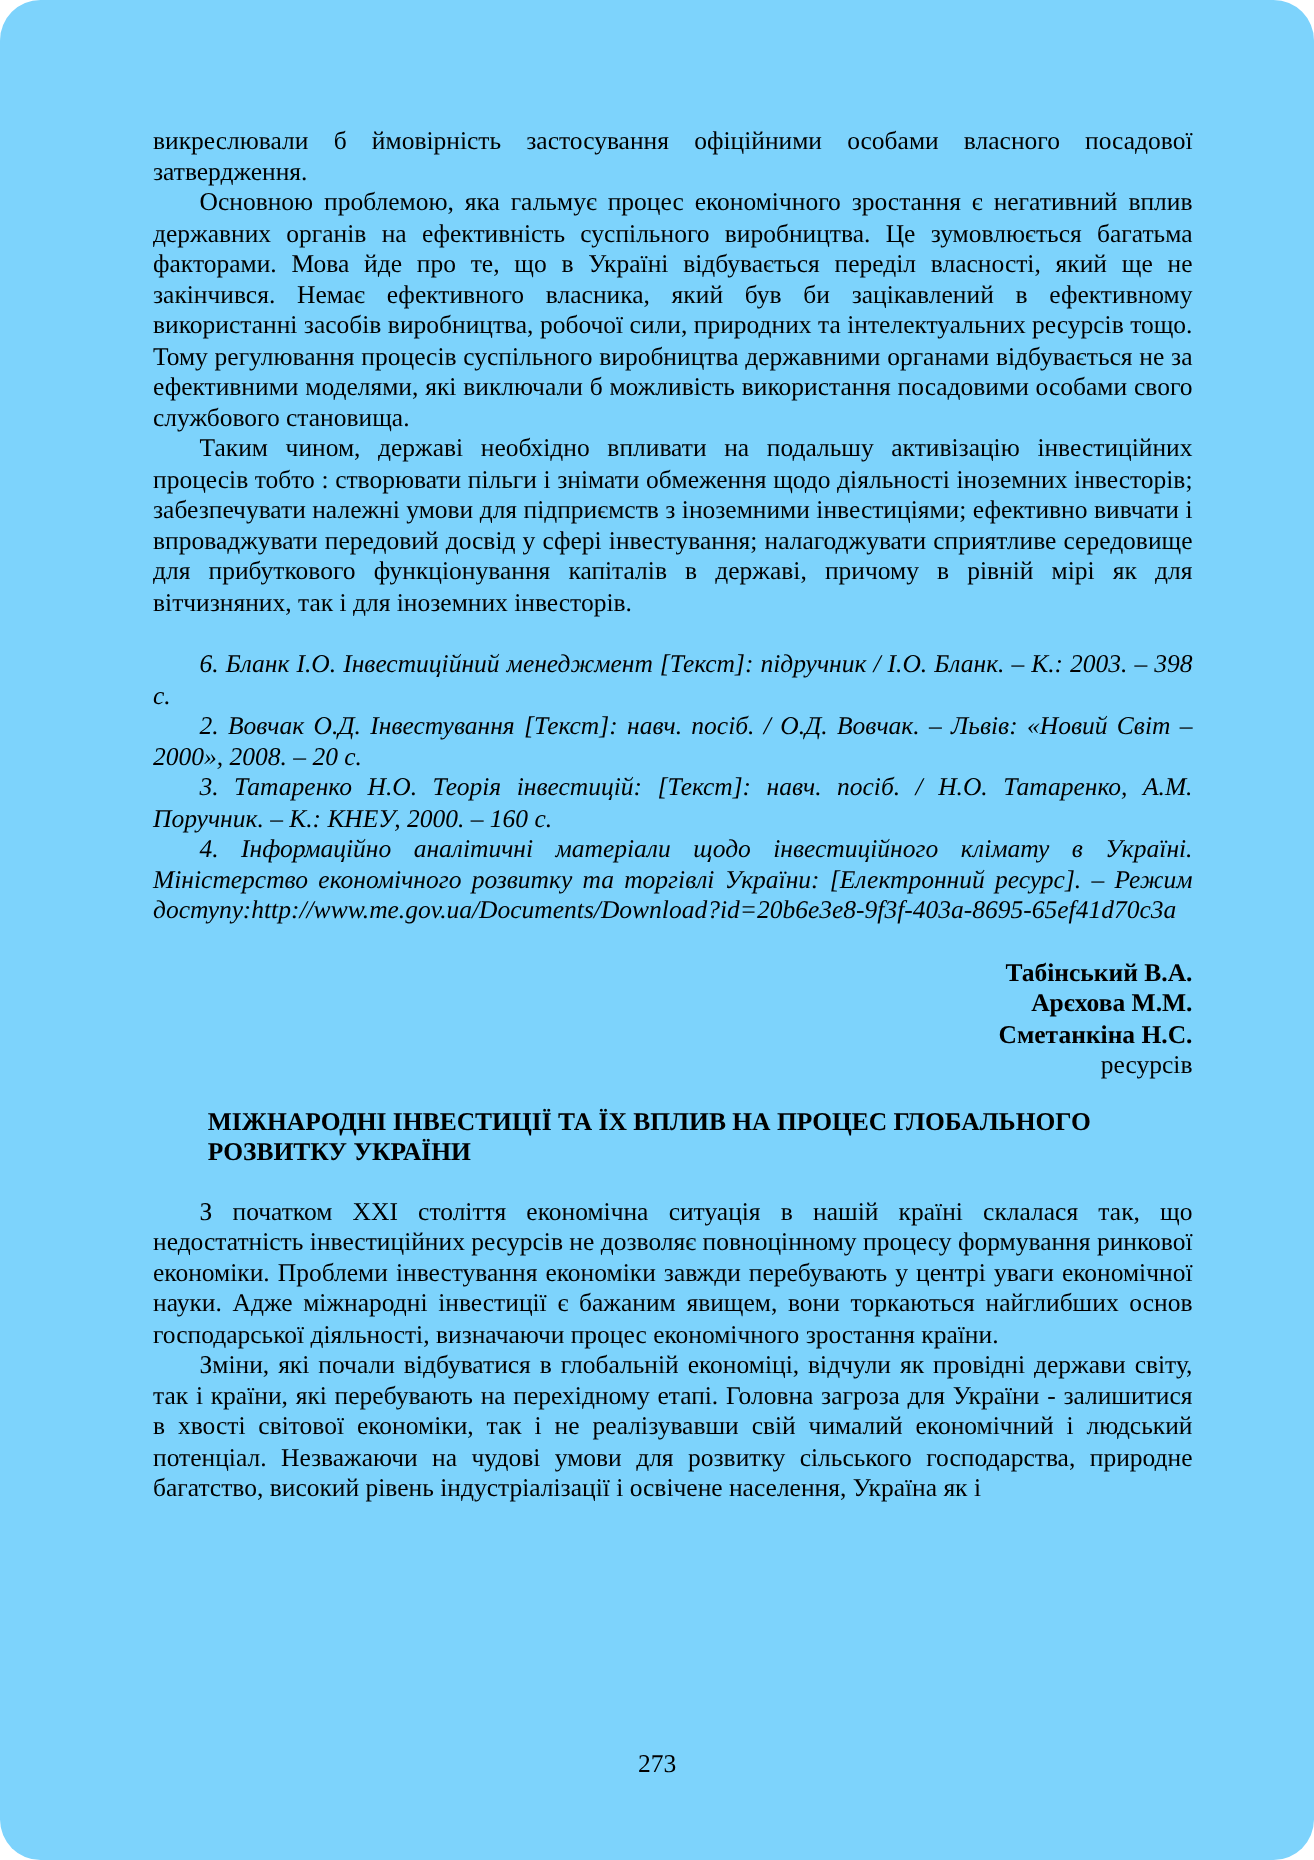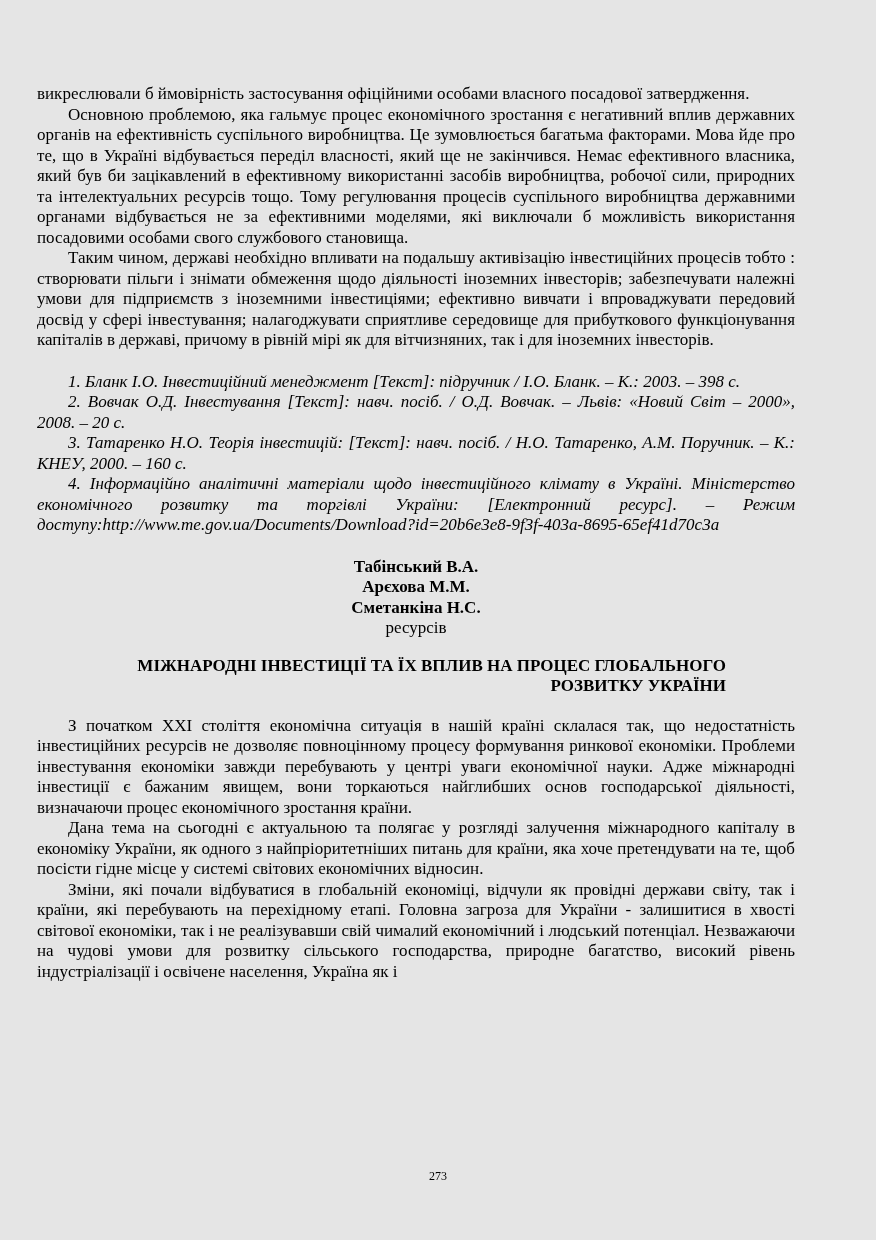--- a/index.html
+++ b/index.html
@@ -4,28 +4,29 @@
 <style>
   html, body {
     margin: 0;
     padding: 0;
     background: #ffffff;
   }
   .page {
     position: relative;
     width: 876px;
     height: 1240px;
-    background: #e5e5e5;
+    background: #7dd3fc;
     box-sizing: border-box;
-    padding: 84px 81px 0 37px;
+    padding: 84px 81px 0 102px;
     font-family: "Liberation Serif", serif;
     font-size: 17px;
     line-height: 20.5px;
     color: #000000;
     overflow: hidden;
+    border-radius: 27px;
   }
   .para {
     margin: 0;
     text-align: justify;
     text-indent: 31px;
   }
   .no-indent {
     text-indent: 0;
   }
   .references {
@@ -33,67 +34,66 @@
     font-style: italic;
   }
   .references .para {
     overflow-wrap: break-word;
   }
   .authors {
     margin-top: 21px;
   }
   .author-line {
     margin: 0;
-    text-align: center;
+    text-align: right;
     text-indent: 0;
   }
   .bold {
     font-weight: bold;
   }
   .title {
     font-size: 17px;
     line-height: 20.5px;
     font-weight: bold;
-    text-align: right;
+    text-align: left;
     max-width: 620px;
     margin: 17px auto 19px auto;
   }
   .page-number {
     position: absolute;
     bottom: 54px;
     left: 0;
     width: 100%;
     text-align: center;
-    font-size: 12px;
+    font-size: 17px;
   }
 </style>
 </head>
 <body>
 
 <div class="page">
 
   <p class="para no-indent">викреслювали б ймовірність застосування офіційними особами власного посадової затвердження.</p>
   <p class="para">Основною проблемою, яка гальмує процес економічного зростання є негативний вплив державних органів на ефективність суспільного виробництва. Це зумовлюється багатьма факторами. Мова йде про те, що в Україні відбувається переділ власності, який ще не закінчився. Немає ефективного власника, який був би зацікавлений в ефективному використанні засобів виробництва, робочої сили, природних та інтелектуальних ресурсів тощо. Тому регулювання процесів суспільного виробництва державними органами відбувається не за ефективними моделями, які виключали б можливість використання посадовими особами свого службового становища.</p>
   <p class="para">Таким чином, державі необхідно впливати на подальшу активізацію інвестиційних процесів тобто : створювати пільги і знімати обмеження щодо діяльності іноземних інвесторів; забезпечувати належні умови для підприємств з іноземними інвестиціями; ефективно вивчати і впроваджувати передовий досвід у сфері інвестування; налагоджувати сприятливе середовище для прибуткового функціонування капіталів в державі, причому в рівній мірі як для вітчизняних, так і для іноземних інвесторів.</p>
 
   <div class="references">
-    <p class="para">1. Бланк І.О. Інвестиційний менеджмент [Текст]: підручник / І.О. Бланк. – К.: 2003. – 398 с.</p>
+    <p class="para">6. Бланк І.О. Інвестиційний менеджмент [Текст]: підручник / І.О. Бланк. – К.: 2003. – 398 с.</p>
     <p class="para">2. Вовчак О.Д. Інвестування [Текст]: навч. посіб. / О.Д. Вовчак. – Львів: «Новий Світ – 2000», 2008. – 20 с.</p>
     <p class="para">3. Татаренко Н.О. Теорія інвестицій: [Текст]: навч. посіб. / Н.О. Татаренко, А.М. Поручник. – К.: КНЕУ, 2000. – 160 с.</p>
     <p class="para">4. Інформаційно аналітичні матеріали щодо інвестиційного клімату в Україні. Міністерство економічного розвитку та торгівлі України: [Електронний ресурс]. – Режим доступу:http://www.me.gov.ua/Documents/Download?id=20b6e3e8-9f3f-403a-8695-65ef41d70c3a</p>
   </div>
 
   <div class="authors">
     <p class="author-line bold">Табінський В.А.</p>
     <p class="author-line bold">Арєхова М.М.</p>
     <p class="author-line bold">Сметанкіна Н.С.</p>
     <p class="author-line">ресурсів</p>
   </div>
 
   <h1 class="title">МІЖНАРОДНІ ІНВЕСТИЦІЇ ТА ЇХ ВПЛИВ НА ПРОЦЕС ГЛОБАЛЬНОГО РОЗВИТКУ УКРАЇНИ</h1>
 
   <p class="para">З початком XXI століття економічна ситуація в нашій країні склалася так, що недостатність інвестиційних ресурсів не дозволяє повноцінному процесу формування ринкової економіки. Проблеми інвестування економіки завжди перебувають у центрі уваги економічної науки. Адже міжнародні інвестиції є бажаним явищем, вони торкаються найглибших основ господарської діяльності, визначаючи процес економічного зростання країни.</p>
-  <p class="para">Дана тема на сьогодні є актуальною та полягає у розгляді залучення міжнародного капіталу в економіку України, як одного з найпріоритетніших питань для країни, яка хоче претендувати на те, щоб посісти гідне місце у системі світових економічних відносин.</p>
   <p class="para">Зміни, які почали відбуватися в глобальній економіці, відчули як провідні держави світу, так і країни, які перебувають на перехідному етапі. Головна загроза для України - залишитися в хвості світової економіки, так і не реалізувавши свій чималий економічний і людський потенціал. Незважаючи на чудові умови для розвитку сільського господарства, природне багатство, високий рівень індустріалізації і освічене населення, Україна як і</p>
 
   <div class="page-number">273</div>
 
 </div>
 
 </body></html>

